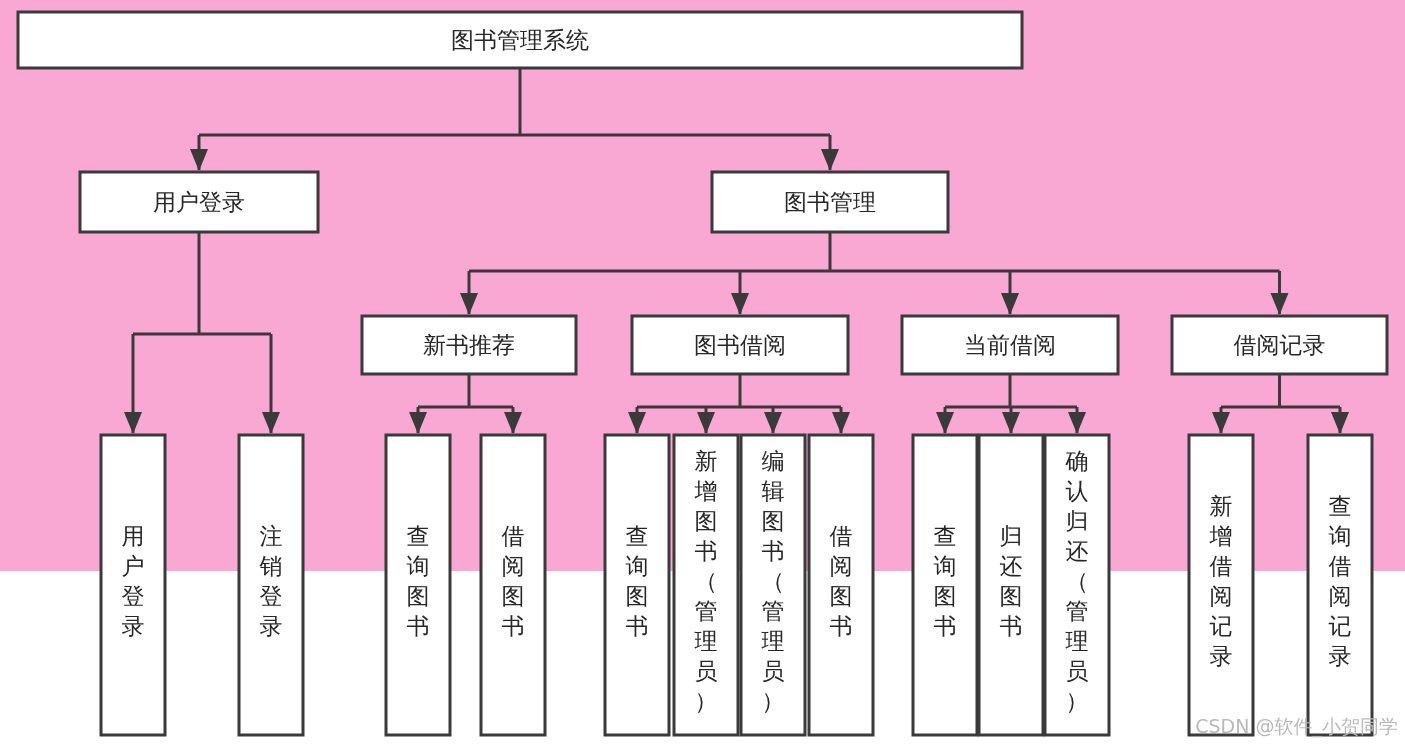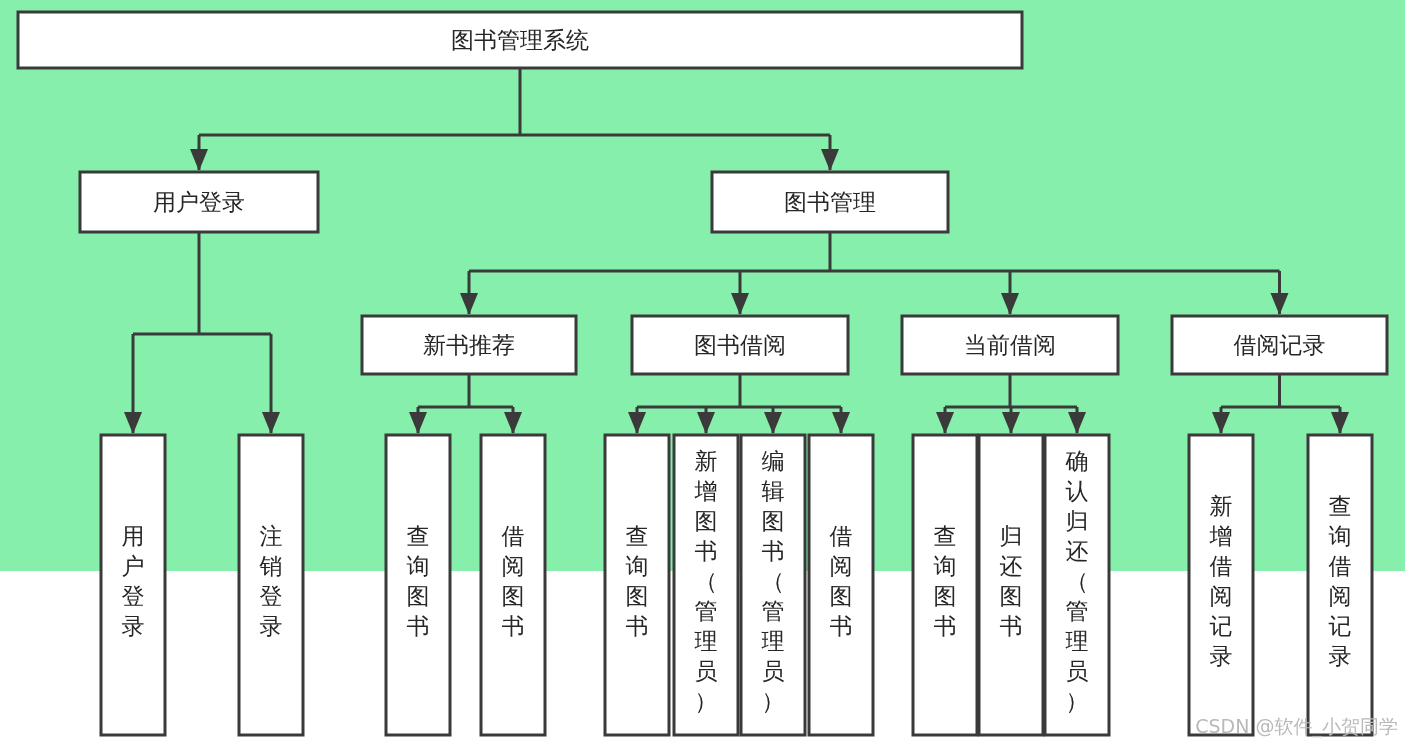--- a/index.html
+++ b/index.html
@@ -11,21 +11,21 @@
   body {
     font-family: "DejaVu Sans", "Liberation Sans", sans-serif;
     width: 1405px;
     height: 747px;
     overflow: hidden;
   }
   #diagram-root {
     position: relative;
     width: 1405px;
     height: 571px;
-    background: #86efac;
+    background: #f9a8d4;
     text-align: right;
   }
   svg#diagram-svg {
     position: absolute;
     left: 0;
     top: 0;
     width: 1405px;
     height: 747px;
     display: block;
   }

